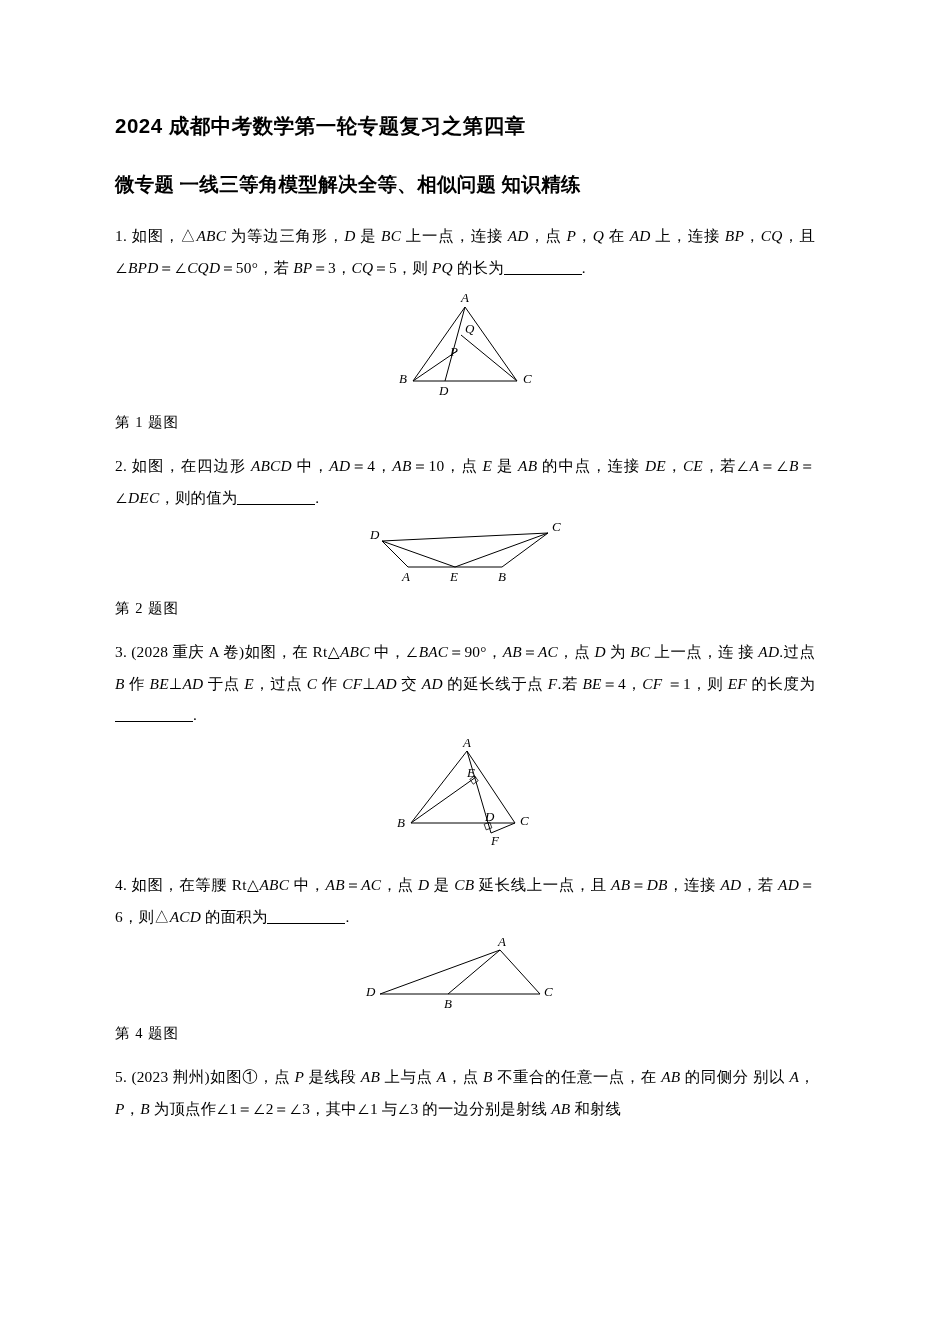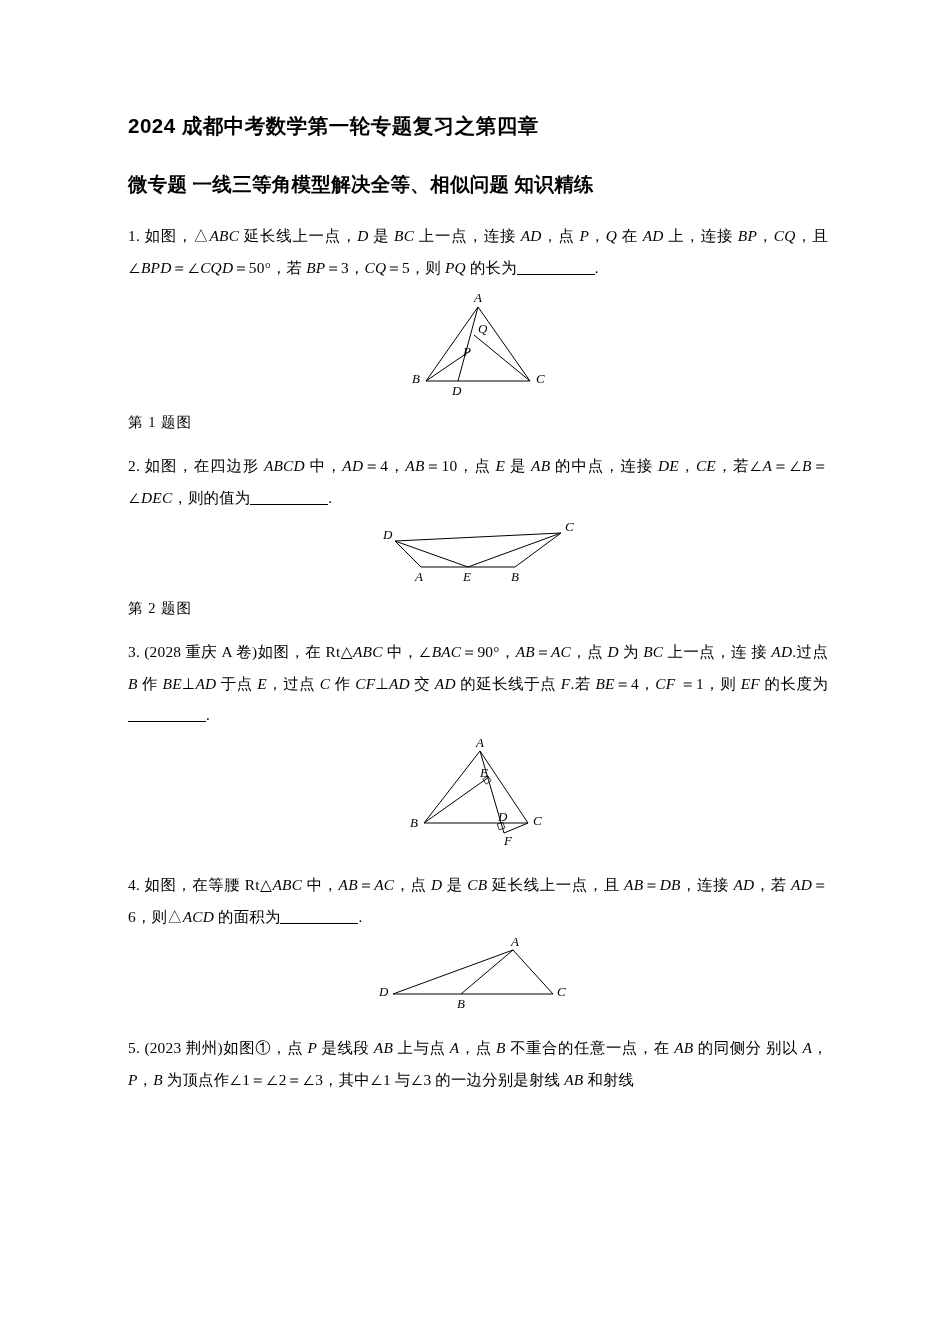--- a/index.html
+++ b/index.html
@@ -17,21 +17,21 @@
   }
   .page {
     position: relative;
     width: 950px;
     height: 1344px;
     padding: 0;
     box-sizing: border-box;
   }
   .content {
     position: absolute;
-    left: 128px;
+    left: 115px;
     top: 112px;
     width: 700px;
   }
   h1.doc-title {
     font-family: "Liberation Sans", sans-serif;
     font-size: 20.5px;
     font-weight: bold;
     margin: 0 0 0 0;
     padding: 0;
     letter-spacing: 0.5px;
@@ -87,21 +87,21 @@
 <body>
 
 <div class="page">
   <div class="content">
 
     <h1 class="doc-title">2024 成都中考数学第一轮专题复习之第四章</h1>
     <h2 class="doc-subtitle">微专题 一线三等角模型解决全等、相似问题 知识精练</h2>
 
     <div class="qtext q-first">
       <span>1.</span>
-      <span>如图，△</span><i>ABC</i><span> 延长线上一点，</span><i>D</i><span> 是 </span><i>BC</i><span> 上一点，连接 </span><i>AD</i><span>，点 </span><i>P</i><span>，</span><i>Q</i><span> 在 </span><i>AD</i><span> 上，连接</span>
+      <span>如图，△</span><i>ABC</i><span> 为等边三角形，</span><i>D</i><span> 是 </span><i>BC</i><span> 上一点，连接 </span><i>AD</i><span>，点 </span><i>P</i><span>，</span><i>Q</i><span> 在 </span><i>AD</i><span> 上，连接</span>
       <i>BP</i><span>，</span><i>CQ</i><span>，且∠</span><i>BPD</i><span>＝∠</span><i>CQD</i><span>＝50°，若 </span><i>BP</i><span>＝3，</span><i>CQ</i><span>＝5，则 </span><i>PQ</i><span> 的长为</span><span class="blank"></span><span>.</span>
     </div>
 
     <div class="figwrap">
       <svg width="180" height="110" viewBox="0 0 180 110">
         <polygon points="90,18 38,92 142,92" fill="none" stroke="#000" stroke-width="1"></polygon>
         <line x1="90" y1="18" x2="70" y2="92" stroke="#000" stroke-width="1"></line>
         <line x1="38" y1="92" x2="82" y2="62" stroke="#000" stroke-width="1"></line>
         <line x1="142" y1="92" x2="86" y2="46" stroke="#000" stroke-width="1"></line>
         <text x="86" y="13">A</text>
@@ -168,20 +168,21 @@
         <line x1="20" y1="56" x2="180" y2="56" stroke="#000" stroke-width="1"></line>
         <line x1="20" y1="56" x2="140" y2="12" stroke="#000" stroke-width="1"></line>
         <line x1="140" y1="12" x2="180" y2="56" stroke="#000" stroke-width="1"></line>
         <line x1="140" y1="12" x2="88" y2="56" stroke="#000" stroke-width="1"></line>
         <text x="138" y="8">A</text>
         <text x="6" y="58">D</text>
         <text x="84" y="70">B</text>
         <text x="184" y="58">C</text>
       </svg>
     </div>
+    <div class="figcap">第 4 题图</div>
 
     <div class="qtext">
       <span>5.</span>
       <span>(2023 荆州)如图①，点 </span><i>P</i><span> 是线段 </span><i>AB</i><span> 上与点 </span><i>A</i><span>，点 </span><i>B</i><span> 不重合的任意一点，在 </span><i>AB</i><span> 的同侧分</span>
       <span>别以 </span><i>A</i><span>，</span><i>P</i><span>，</span><i>B</i><span> 为顶点作∠1＝∠2＝∠3，其中∠1 与∠3 的一边分别是射线 </span><i>AB</i><span> 和射线</span>
     </div>
 
   </div>
 </div>
 

